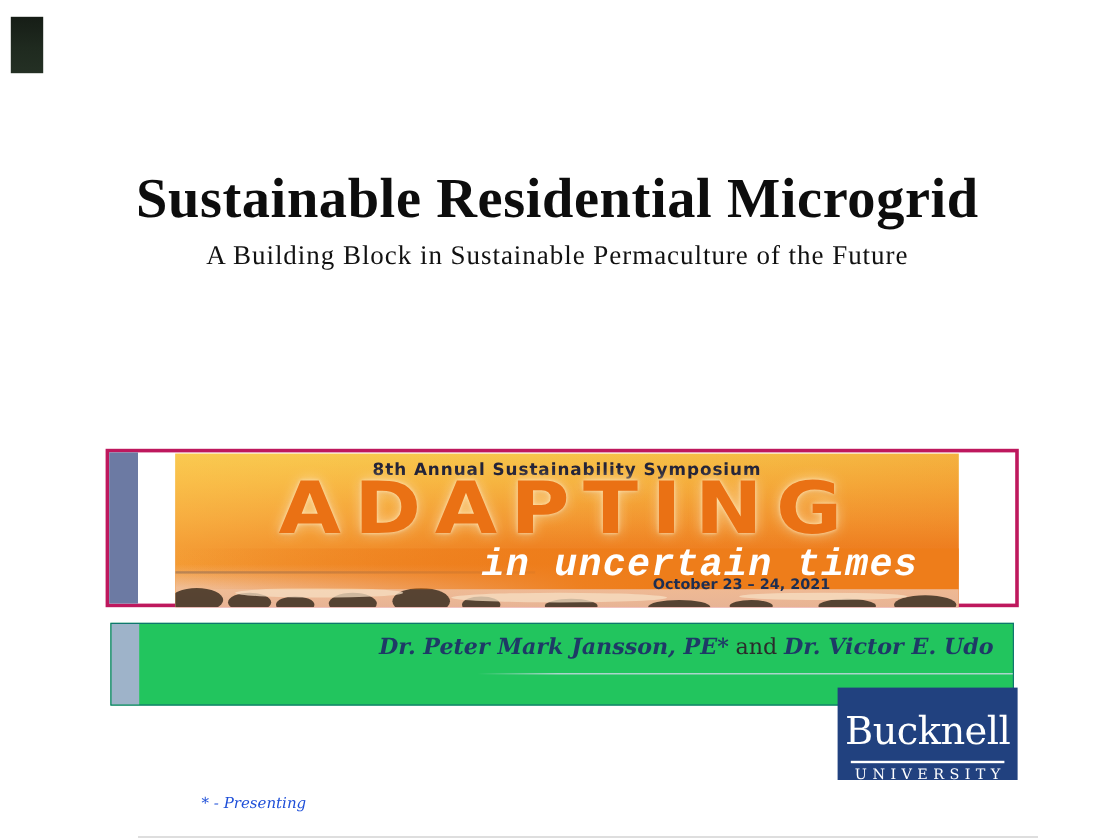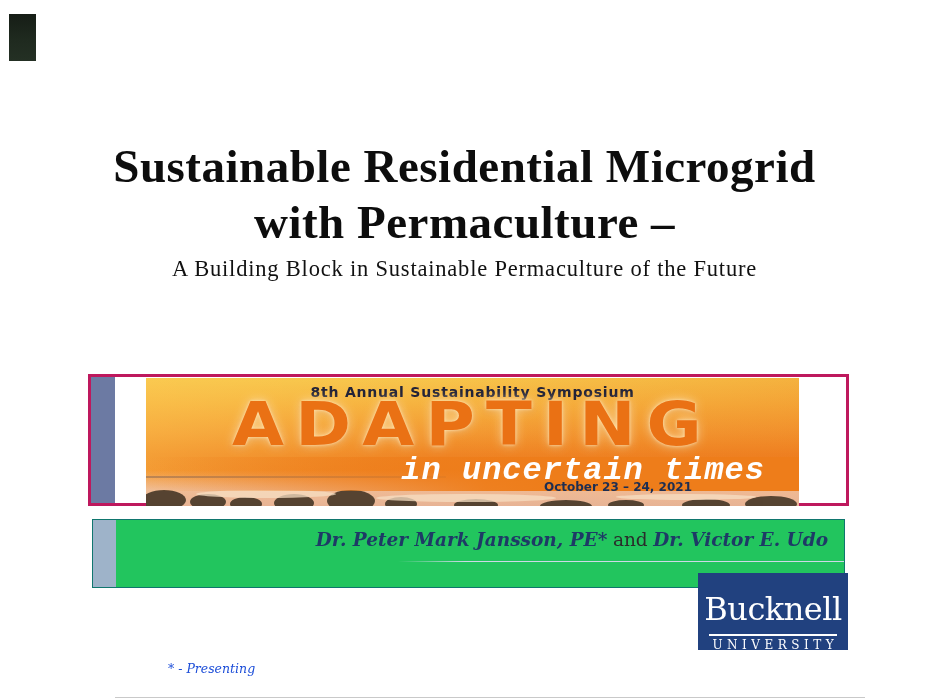--- a/index.html
+++ b/index.html
@@ -219,21 +219,20 @@
 </style>
 </head>
 <body>
 
 <div class="slide">
 
   <div class="corner-mark"></div>
 
   <div class="title-block">
     <div class="title-line">Sustainable Residential Microgrid</div>
-    <div class="title-line">with Permaculture –</div>
     <div class="subtitle-line">A Building Block in Sustainable Permaculture of the Future</div>
   </div>
 
   <div class="banner-box">
     <div class="banner-accent-bar"></div>
     <div class="banner-image">
       <div class="banner-tint"></div>
 
       <svg class="banner-landscape" viewBox="0 0 653 42" preserveAspectRatio="none">
         <defs>

